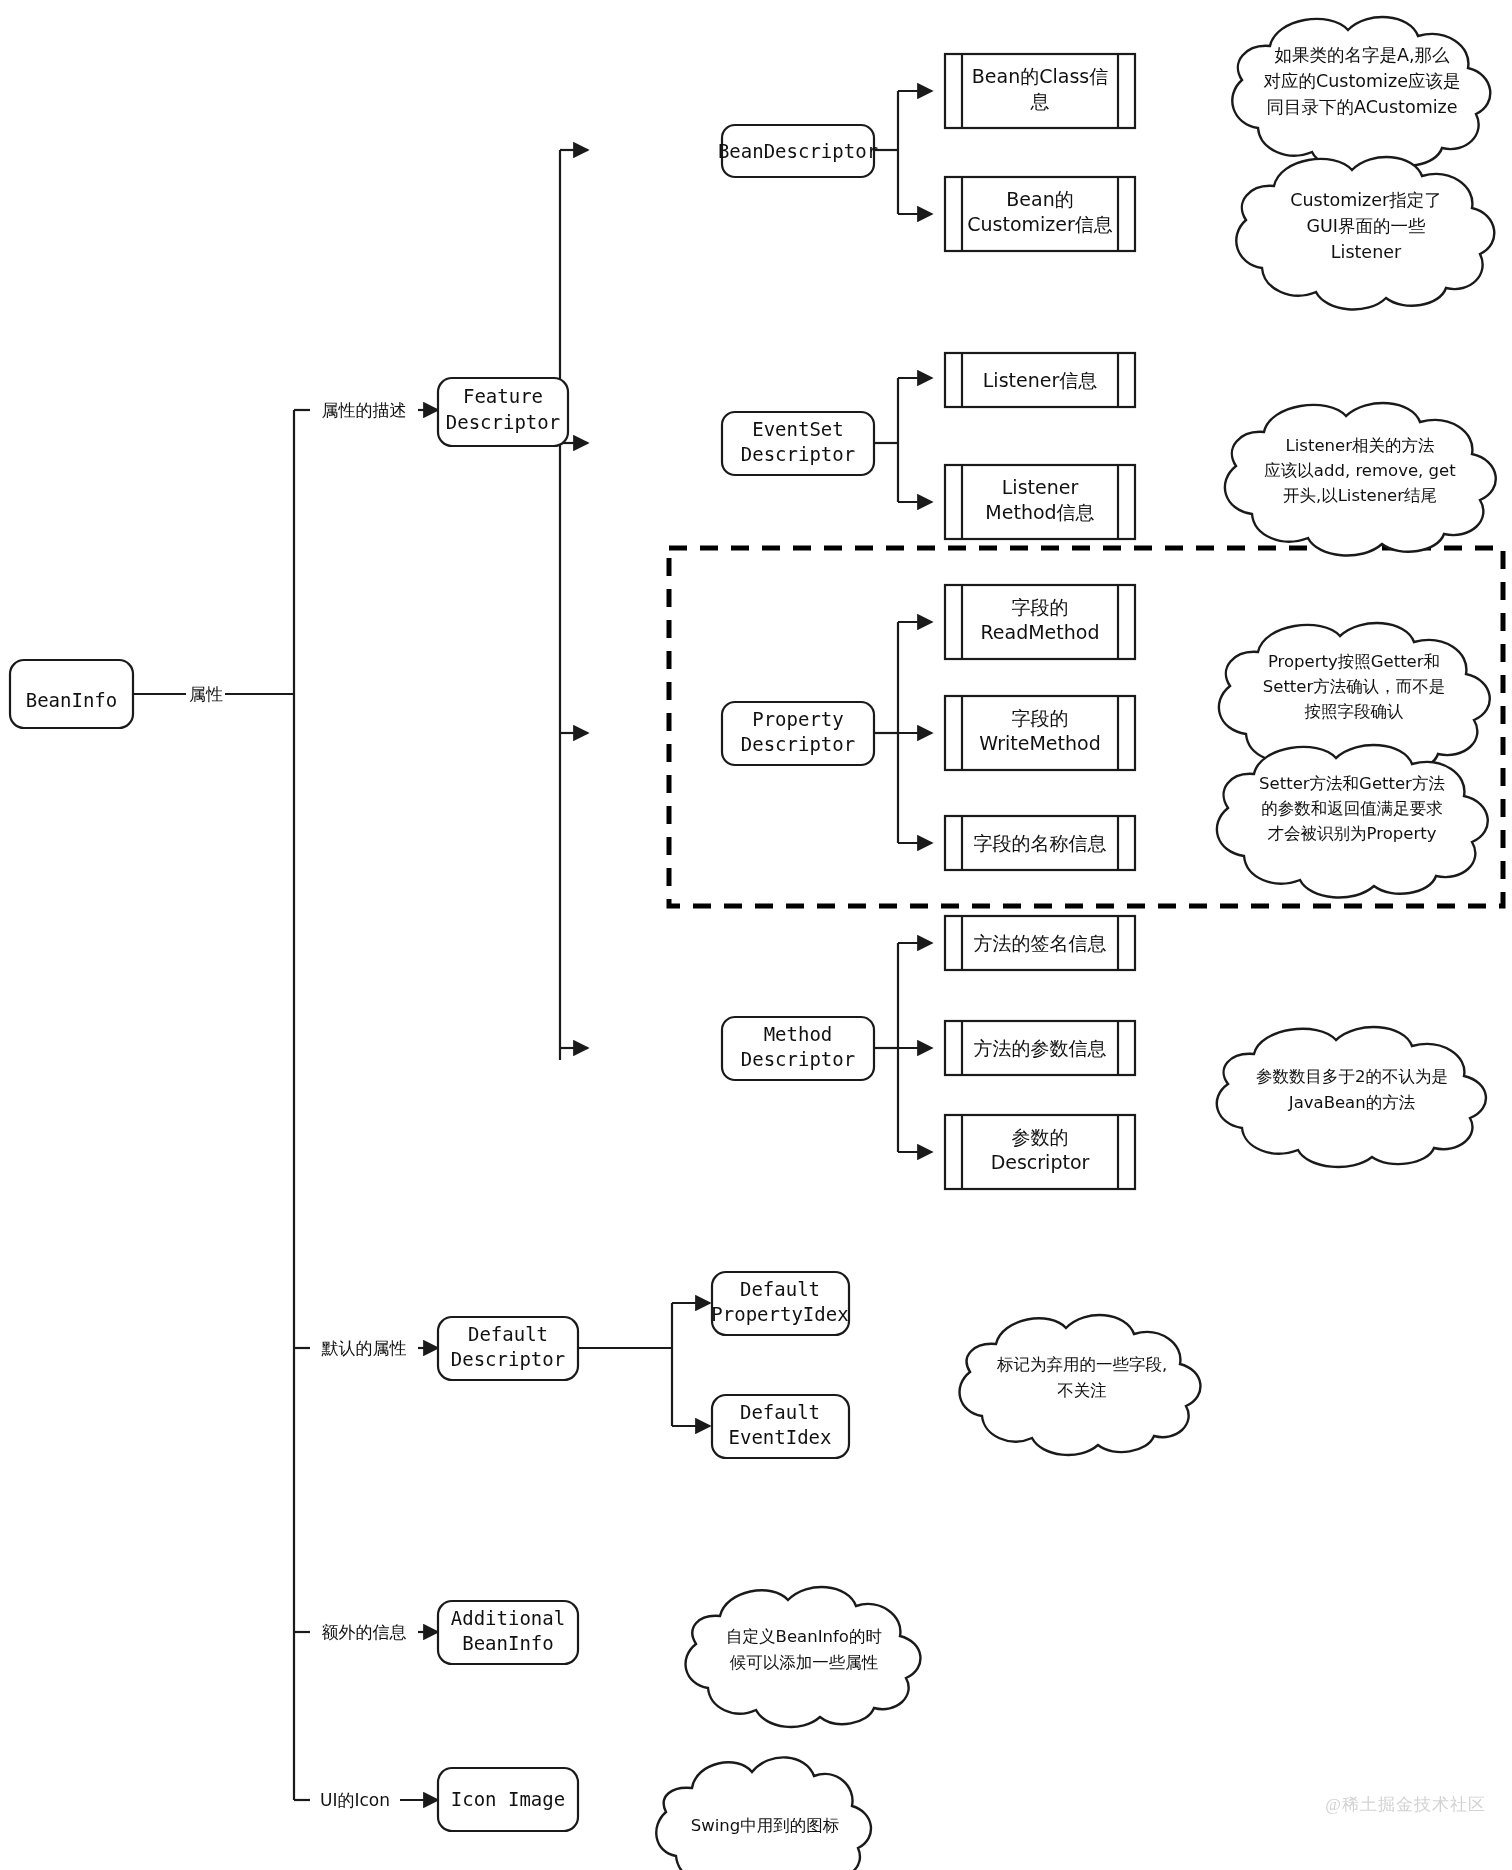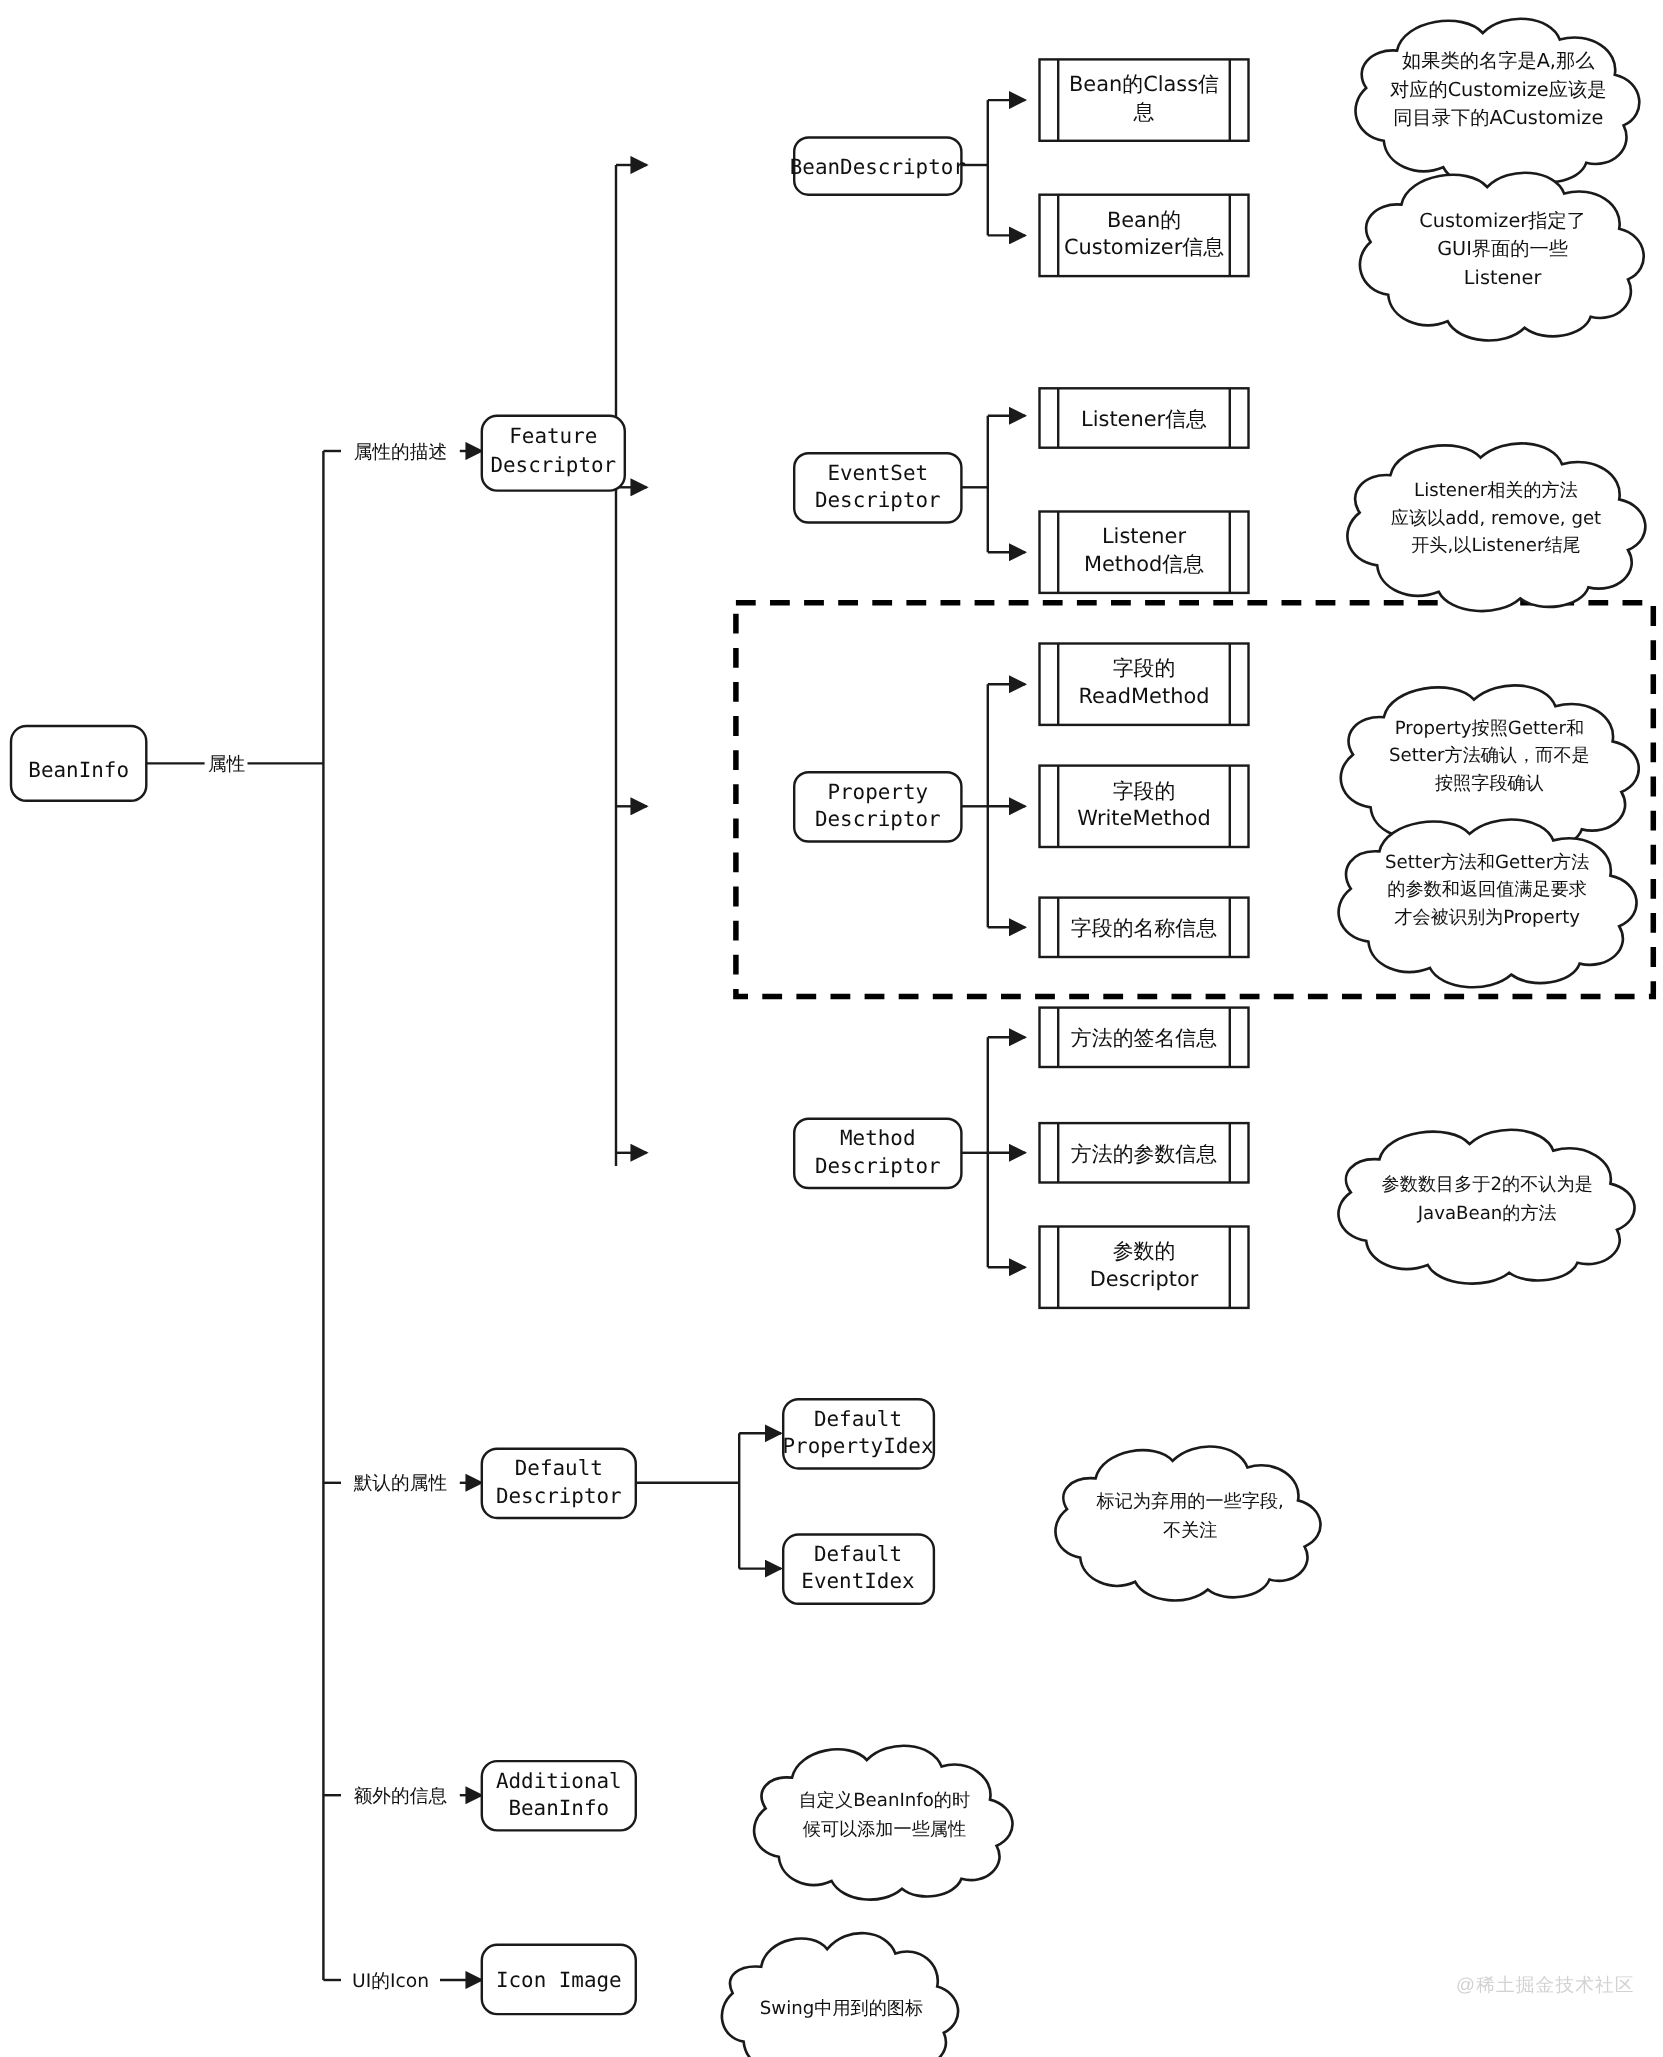--- a/index.html
+++ b/index.html
@@ -10,21 +10,21 @@
   .nodebox{fill:#ffffff;stroke:#1a1a1a;stroke-width:2.2;}
   .cloudshape{fill:#ffffff;stroke:#1a1a1a;stroke-width:2.4;}
   .dashbox{fill:none;stroke:#000000;stroke-width:5;stroke-dasharray:18 13;}
   text{fill:#111111;font-family:"DejaVu Sans","Liberation Sans",sans-serif;}
   .t-node{font-size:19px;}
   .t-node-mono{font-size:19px;font-family:"DejaVu Sans Mono","Liberation Mono",monospace;}
   .t-edge{font-size:17px;}
   .t-cloud{font-size:17.5px;}
   .t-cloud-sm{font-size:16.5px;}
   .watermark{position:absolute;right:26px;bottom:54px;color:#d2d2d2;font-size:17px;letter-spacing:1px;
-             font-family:Liberation Sans, sans-serif;user-select:none;}
+             font-family:Liberation Serif, serif;user-select:none;}
 </style>
 </head>
 <body>
 
 <div id="stage">
 
   <svg id="diagram" viewBox="0 0 1512 1870">
     <defs>
       <marker id="arrow" viewBox="0 0 10 10" refX="9" refY="5" markerWidth="7.5" markerHeight="7.5" orient="auto-start-reverse">
         <path d="M 0 0 L 10 5 L 0 10 z" fill="#1a1a1a"></path>

